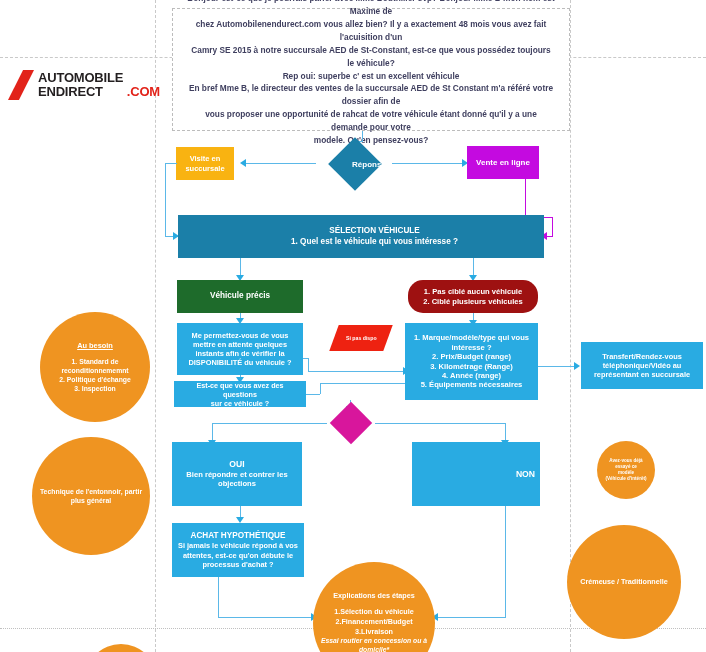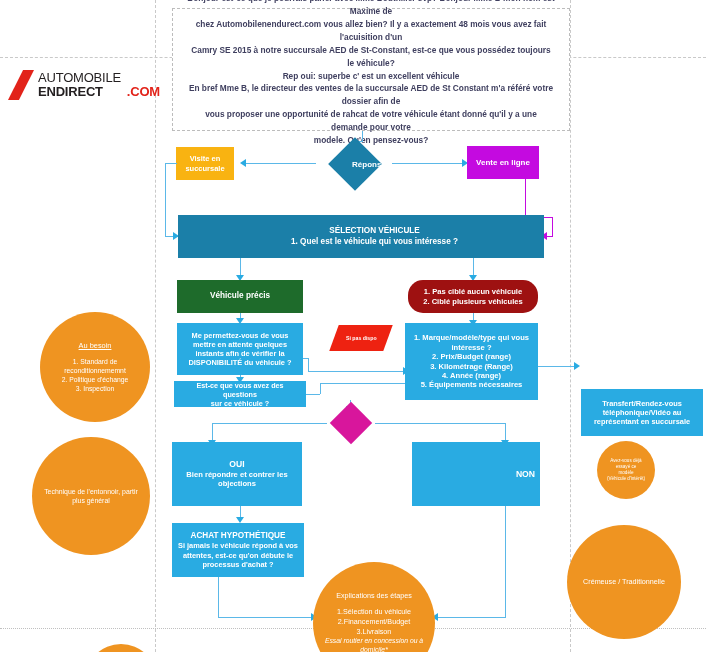--- a/index.html
+++ b/index.html
@@ -33,21 +33,21 @@
     background: #e2231a;
     clip-path: polygon(58% 0%, 100% 0%, 42% 100%, 0% 100%);
   }
   .logo-mark2 {
     position: absolute; left: 14px; top: 12px; width: 9px; height: 20px;
     background: #ffffff;
     clip-path: polygon(100% 0%, 100% 100%, 0% 100%);
   }
   .logo-txt { position: absolute; left: 30px; top: 3px; line-height: 1.0; }
   .logo-l1 {
-    font-size: 13px; font-weight: normal; letter-spacing: -0.2px;
+    font-size: 13px; font-weight: bold; letter-spacing: -0.2px;
     color: #231f20;
   }
   .logo-l2 {
     font-size: 13px; font-weight: bold; letter-spacing: -0.2px;
     color: #231f20; margin-top: 1px;
   }
   .logo-l2 .dotcom { color: #e2231a; margin-left: 24px; }
 
   
   .node {
@@ -101,21 +101,21 @@
     display: flex; align-items: center; justify-content: center;
     color: #fff; font-weight: bold; text-align: center;
     background: #ee2211;
     transform: skewX(-20deg);
   }
   .parallelogram .label { transform: skewX(20deg); }
 
   .circle {
     position: absolute; border-radius: 50%;
     display: flex; align-items: center; justify-content: center;
-    text-align: center; color: #ffffff; font-weight: normal;
+    text-align: center; color: #ffffff; font-weight: bold;
     background: #ef9421; line-height: 1.35; padding: 6px;
   }
   .circle .l { display: block; }
   .circle .gap { display: block; height: 6px; }
   .circle .underline { text-decoration: underline; }
   .circle .ital { font-style: italic; }
 
   
   .conn { position: absolute; background: #5bb8e8; }
   .conn.h { height: 1px; }
@@ -271,21 +271,21 @@
       <span class="l">2. Prix/Budget (range)</span>
       <span class="l">3. Kilométrage (Range)</span>
       <span class="l">4. Année (range)</span>
       <span class="l">5. Équipements nécessaires</span>
     </div>
   </div>
 
   <div class="conn h" style="left:538px; top:366px; width:40px;"></div>
   <div class="arrow right" style="left:574px; top:362px;"></div>
 
-  <div class="node blue" style="left:581px; top:342px; width:122px; height:47px; font-size:7.4px;margin-top:47px;">
+  <div class="node blue" style="left:581px; top:342px; width:122px; height:47px; font-size:7.4px;">
     <div class="lines">
       <span class="l">Transfert/Rendez-vous</span>
       <span class="l">téléphonique/Vidéo au</span>
       <span class="l">représentant en succursale</span>
     </div>
   </div>
 
   <div class="conn v" style="left:350px; top:400px; height:9px;"></div>
   <div class="arrow down" style="left:346px; top:406px;"></div>
 

